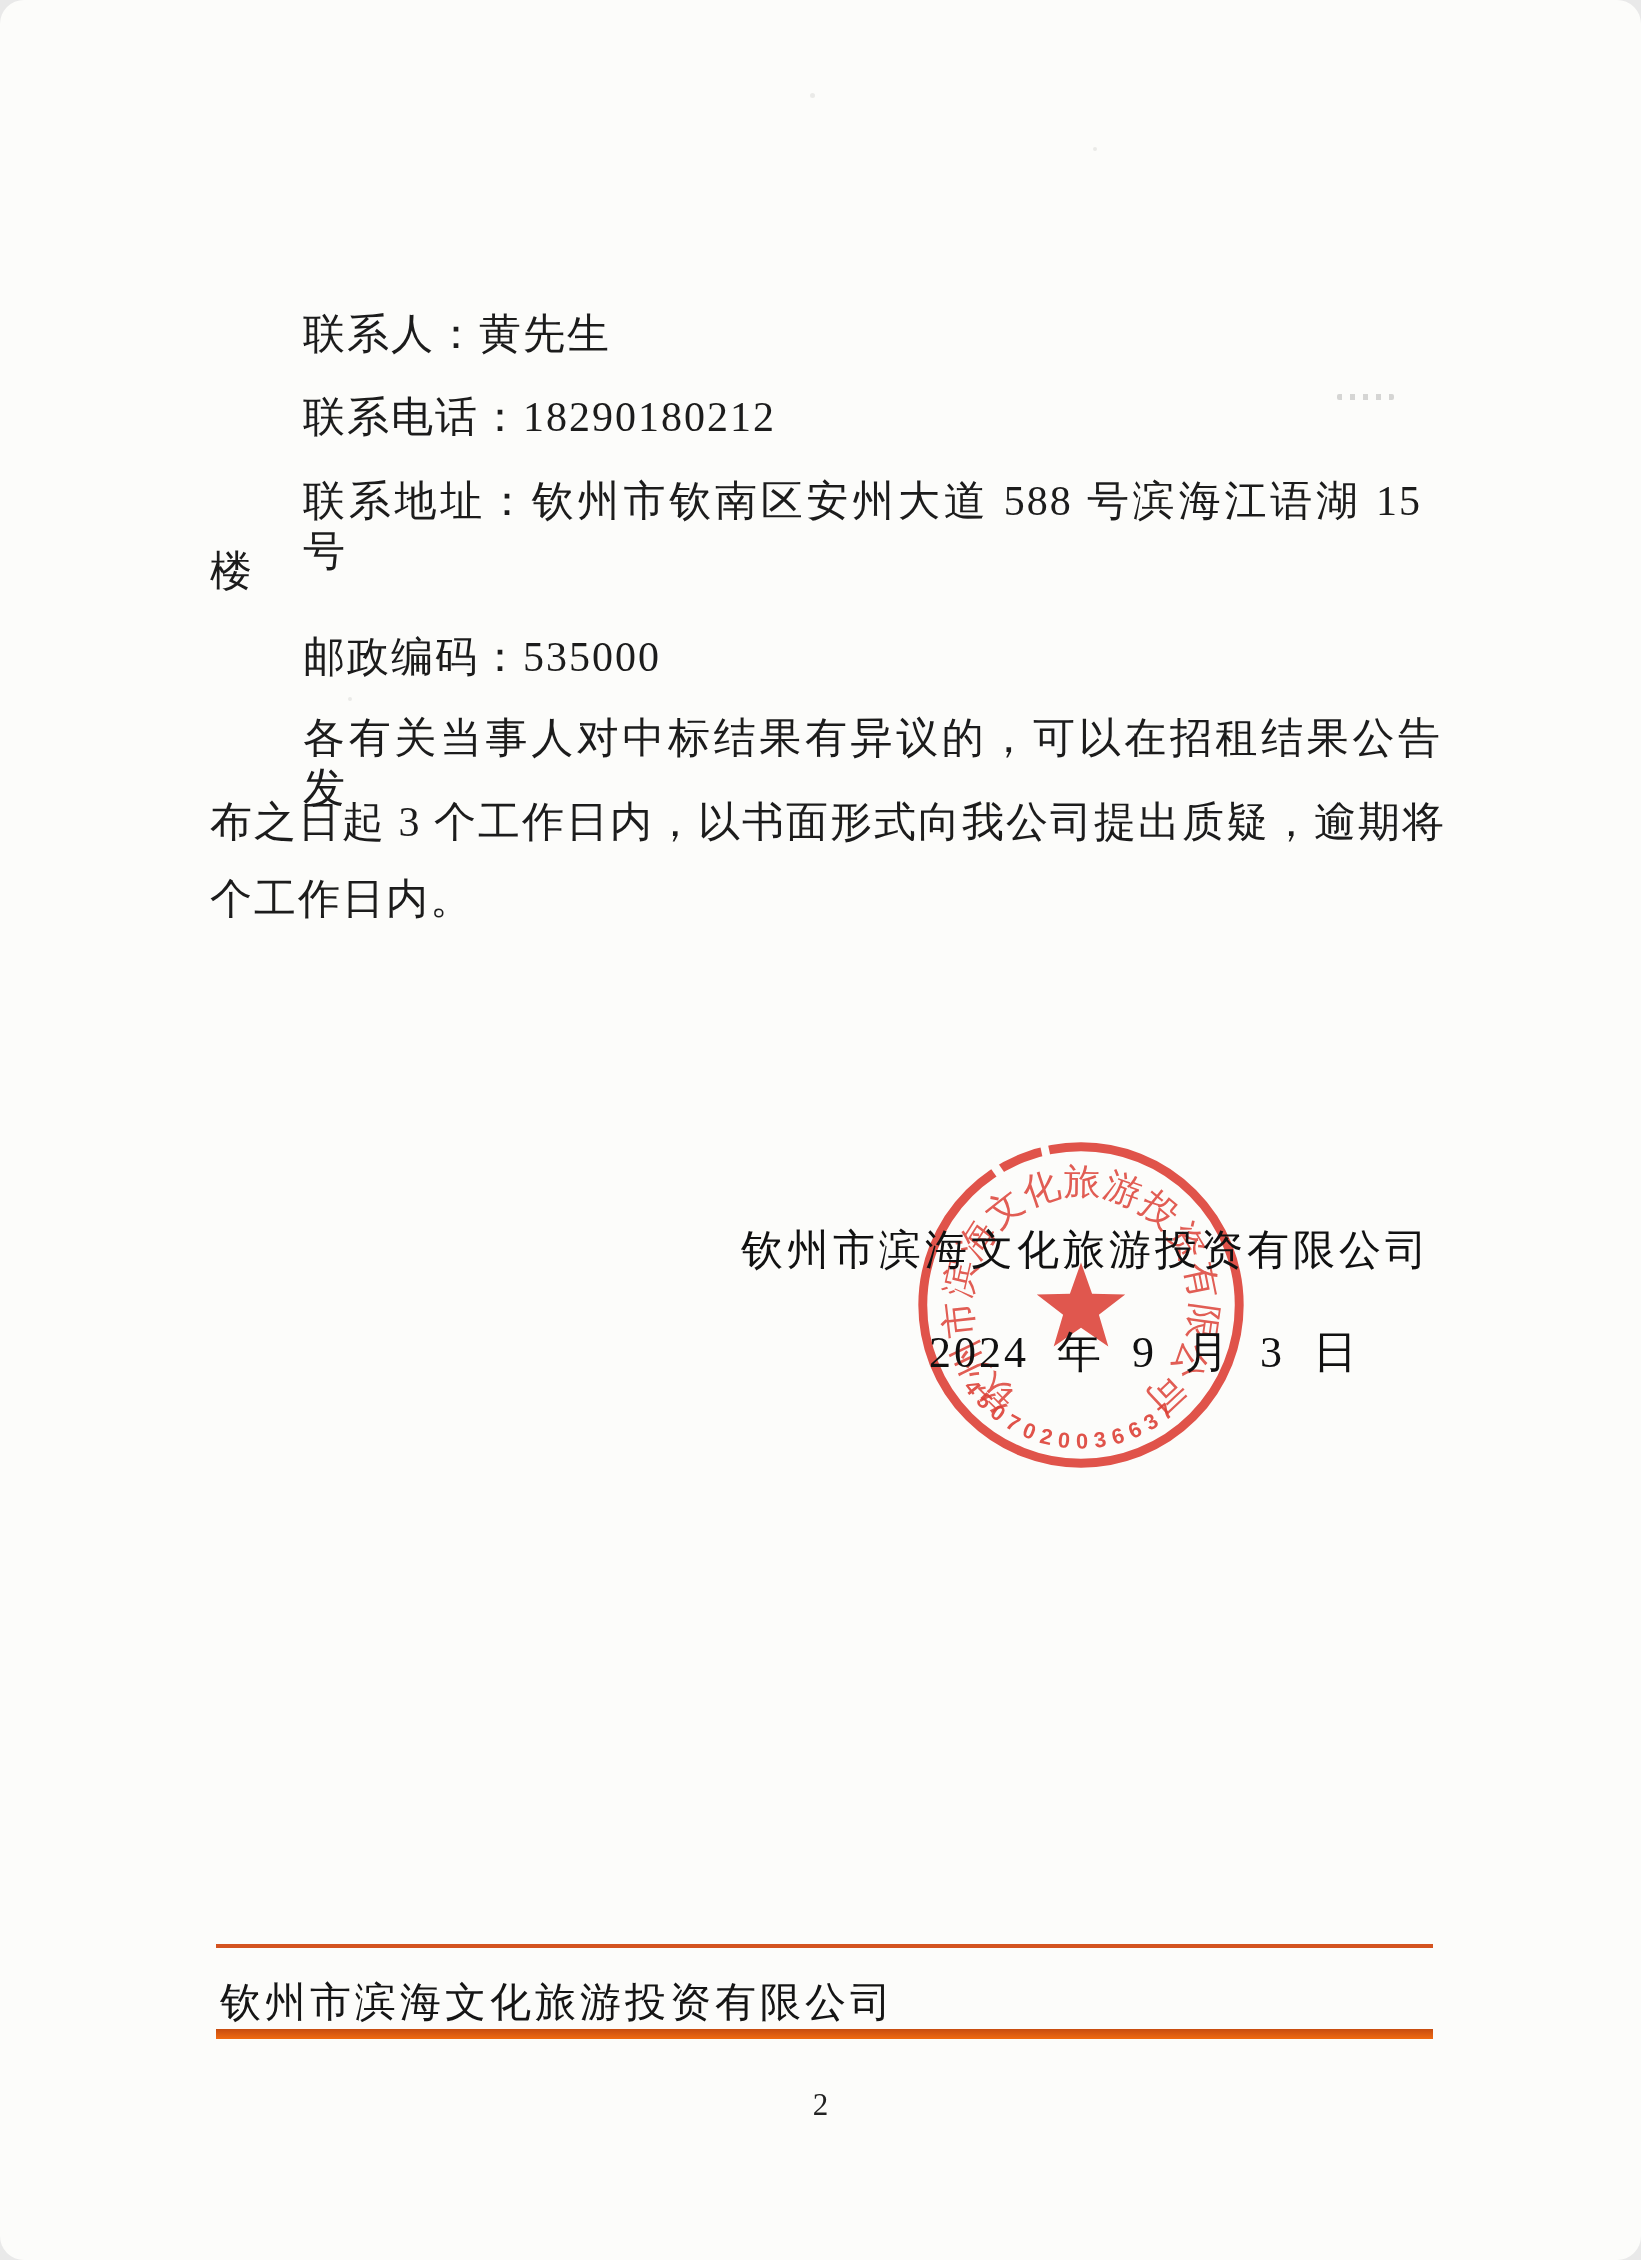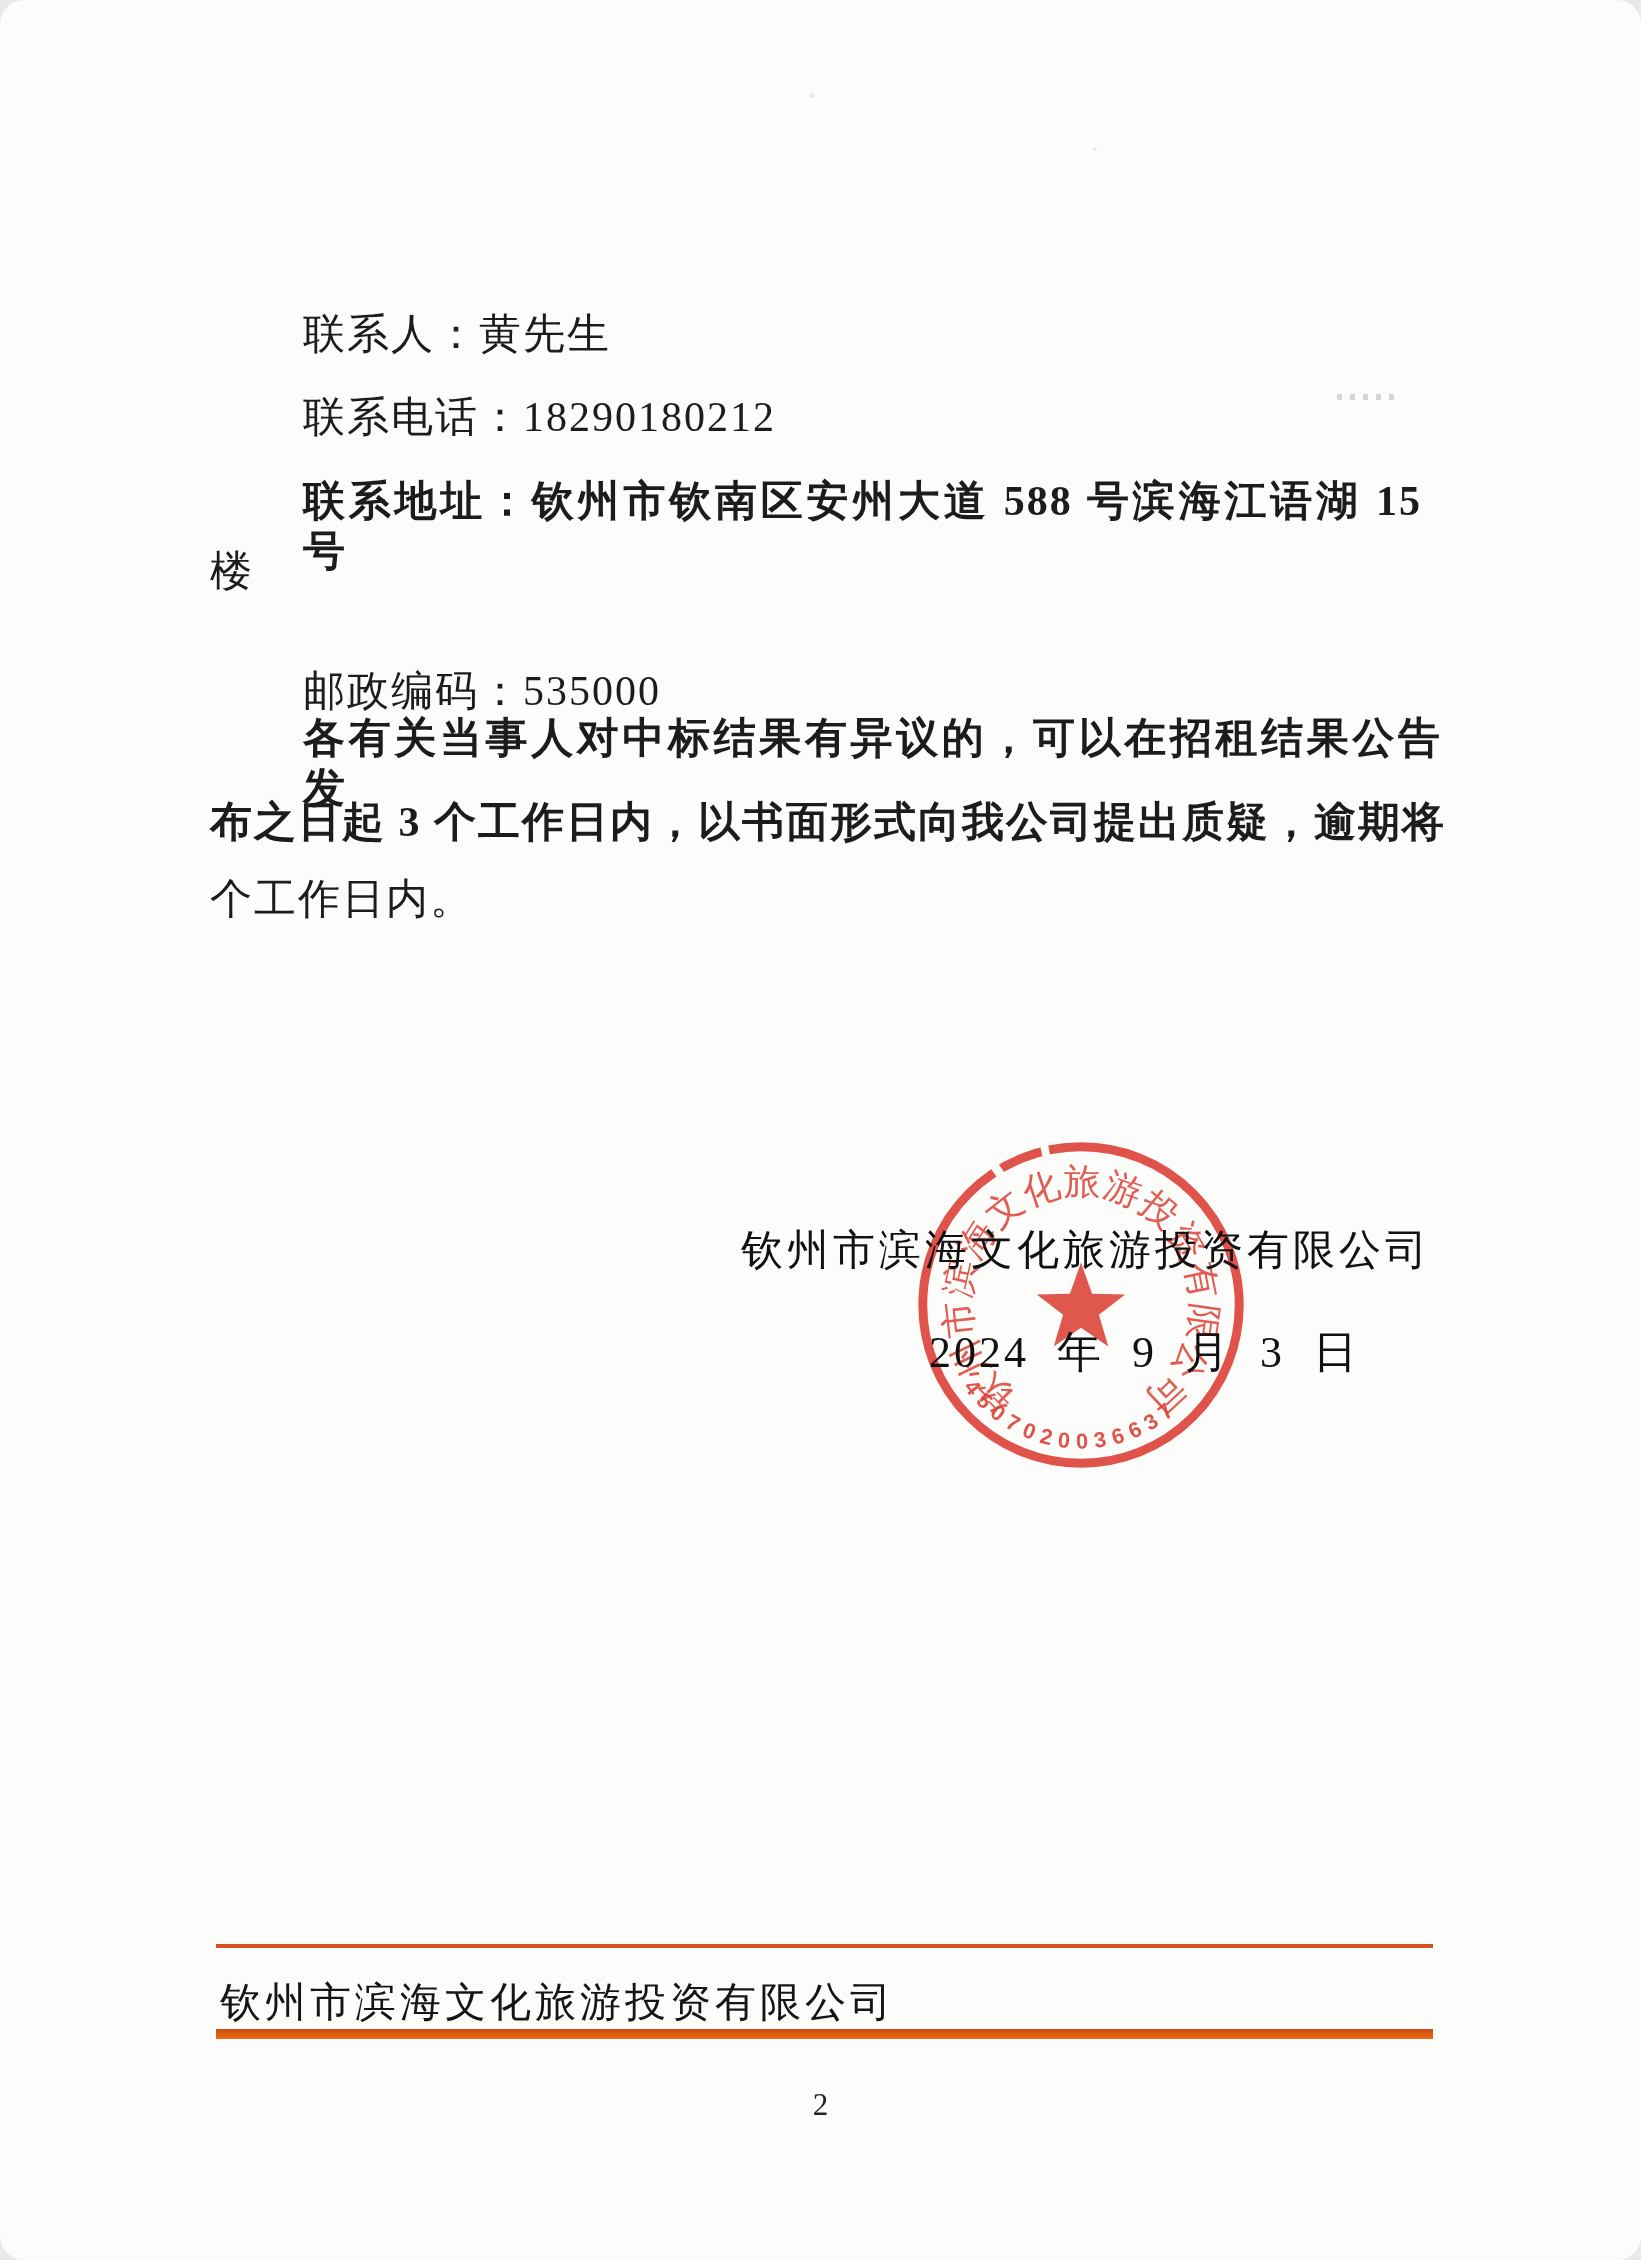--- a/index.html
+++ b/index.html
@@ -18,21 +18,20 @@
     line-height:1.18;
     letter-spacing:2px;
     white-space:nowrap;
     color:#1c1c1c;
   }
   .just{
     white-space:normal;
     text-align:justify;
     text-align-last:justify;
     text-justify:inter-character;
-    font-weight:bold;
   }
   .sig-company{
     position:absolute;left:741px;top:1222px;
     font-size:42px;letter-spacing:4px;white-space:nowrap;
     color:#111;z-index:3;
   }
   .sig-date{
     position:absolute;left:929px;top:1323px;
     font-size:44px;letter-spacing:3px;word-spacing:14px;white-space:nowrap;
     color:#111;z-index:3;
@@ -74,21 +73,21 @@
 <div class="page">
 
   <div class="bodyline" style="left:303px;top:310px;">联系人：黄先生</div>
 
   <div class="bodyline" style="left:303px;top:393px;">联系电话：18290180212</div>
 
   <div class="bodyline just" style="left:303px;top:477px;width:1119px;">联系地址：钦州市钦南区安州大道 588 号滨海江语湖 15 号</div>
 
   <div class="bodyline" style="left:210px;top:547px;">楼</div>
 
-  <div class="bodyline" style="left:303px;top:667px;text-align:center;">邮政编码：535000</div>
+  <div class="bodyline" style="left:303px;top:633px;text-align:center;">邮政编码：535000</div>
 
   <div class="bodyline just" style="left:303px;top:714px;width:1139px;">各有关当事人对中标结果有异议的，可以在招租结果公告发</div>
 
   <div class="bodyline just" style="left:210px;top:798px;width:1236px;">布之日起 3 个工作日内，以书面形式向我公司提出质疑，逾期将</div>
 
   <div class="bodyline" style="left:210px;top:875px;">个工作日内。</div>
 
   <div class="smudge"></div>
   <div class="speck" style="left:810px;top:93px;width:5px;height:5px;"></div>
   <div class="speck" style="left:1093px;top:147px;width:4px;height:4px;"></div>

